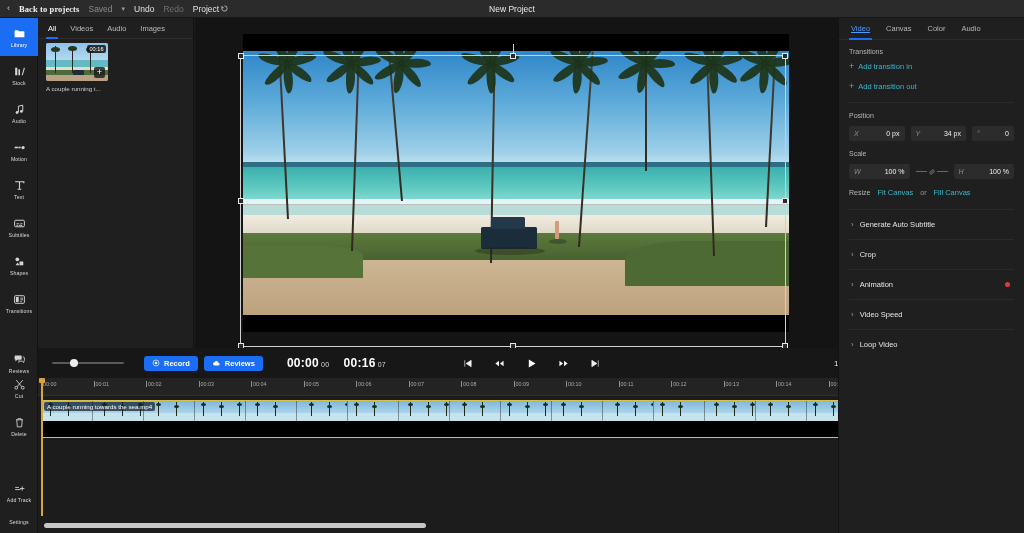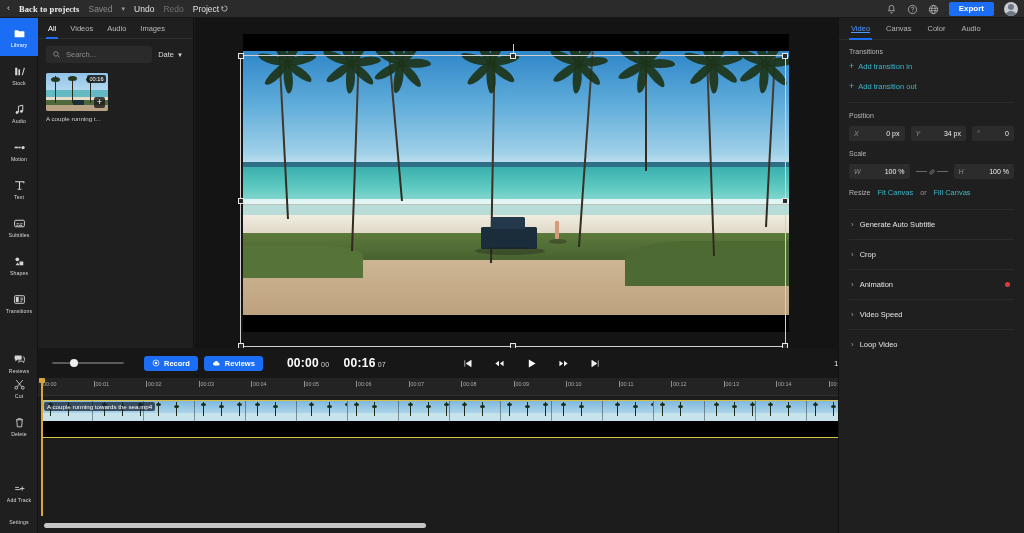--- a/index.html
+++ b/index.html
@@ -248,38 +248,21 @@
       <span class="tb-undo">Undo</span>
       <span class="tb-redo">Redo</span>
       <span class="tb-history">
         <span>Project</span>
         <svg width="7" height="7" viewBox="0 0 16 16">
           <path d="M8 2a6 6 0 1 1-5.6 3.8" fill="none" stroke="#e2e2e2" stroke-width="1.6"></path>
           <path d="M2 2v4h4" fill="none" stroke="#e2e2e2" stroke-width="1.6"></path>
         </svg>
       </span>
     </div>
-    <div class="tb-right">
-      <svg class="tb-ico" viewBox="0 0 24 24">
-        <path d="M12 3a5 5 0 0 0-5 5v4l-1.6 2.6h13.2L17 12V8a5 5 0 0 0-5-5z" fill="none" stroke="#dcdcdc" stroke-width="1.6"></path>
-        <path d="M10 18a2 2 0 0 0 4 0" fill="none" stroke="#dcdcdc" stroke-width="1.6"></path>
-      </svg>
-      <svg class="tb-ico" viewBox="0 0 24 24">
-        <circle cx="12" cy="12" r="9" fill="none" stroke="#dcdcdc" stroke-width="1.6"></circle>
-        <path d="M9.6 9.4a2.5 2.5 0 1 1 2.8 2.6v1.4" fill="none" stroke="#dcdcdc" stroke-width="1.6"></path>
-        <circle cx="12.3" cy="16.4" r="1" fill="#dcdcdc"></circle>
-      </svg>
-      <svg class="tb-ico" viewBox="0 0 24 24">
-        <circle cx="12" cy="12" r="9" fill="none" stroke="#dcdcdc" stroke-width="1.6"></circle>
-        <ellipse cx="12" cy="12" rx="4" ry="9" fill="none" stroke="#dcdcdc" stroke-width="1.4"></ellipse>
-        <path d="M3.4 9.5h17.2M3.4 14.5h17.2" stroke="#dcdcdc" stroke-width="1.4"></path>
-      </svg>
-      <button class="export-btn">Export</button>
-      <div class="avatar"></div>
-    </div>
+    <div class="tb-title">New Project</div>
   </div>
 
   <div class="rail">
     <div id="rail-top">
         <div class="rail-item active">
           <svg class="rail-ico" viewBox="0 0 24 24">
             <path d="M3 7a1 1 0 0 1 1-1h5l2 2h9a1 1 0 0 1 1 1v9a1 1 0 0 1-1 1H4a1 1 0 0 1-1-1z" fill="currentColor"></path>
           </svg>
           <span class="rail-lbl">Library</span>
         </div>
@@ -374,33 +357,20 @@
     </div>
   </div>
 
   <div class="lib">
     <div class="lib-tabs" id="lib-tabs">
         <span class="lib-tab active">All</span>
         <span class="lib-tab">Videos</span>
         <span class="lib-tab">Audio</span>
         <span class="lib-tab">Images</span>
       </div>
-    <div class="lib-searchrow">
-      <div class="searchbox">
-        <svg class="search-ico" viewBox="0 0 24 24">
-          <circle cx="10.5" cy="10.5" r="6" fill="none" stroke="#9a9a9a" stroke-width="2"></circle>
-          <path d="M15 15l5 5" stroke="#9a9a9a" stroke-width="2"></path>
-        </svg>
-        <span class="search-ph">Search...</span>
-      </div>
-      <div class="datebtn">
-        <span>Date</span>
-        <span style="font-size:6px">▼</span>
-      </div>
-    </div>
     <div class="lib-grid">
       <div class="thumb-wrap">
         <div class="thumb">
           <div class="sky"></div>
           <div class="sea"></div>
           <div class="sand"></div>
           <div class="grass"></div>
           <div class="dirt"></div>
           <div class="pt" style="left:9px"></div>
           <div class="pc" style="left:5px;top:4px"></div>

